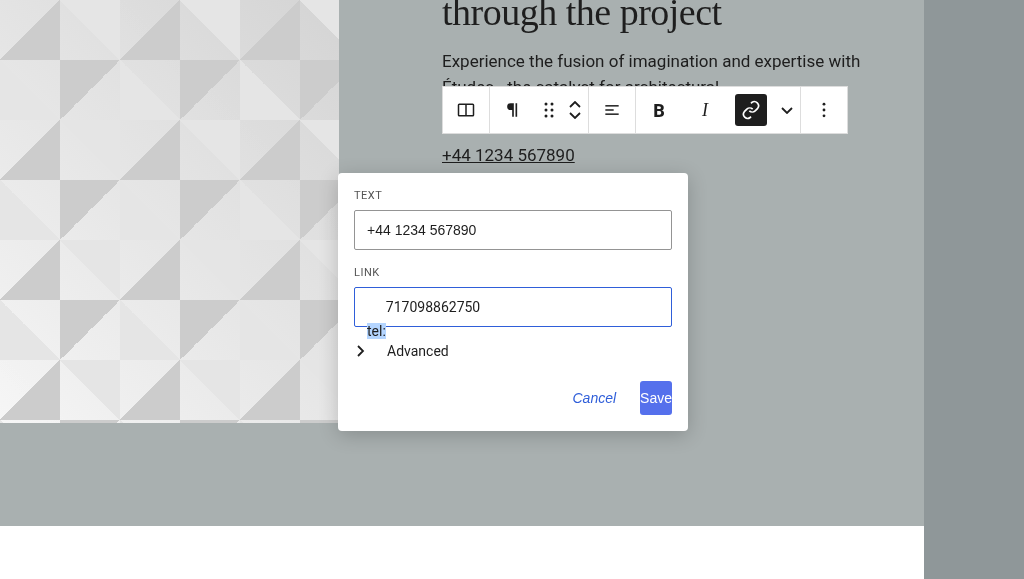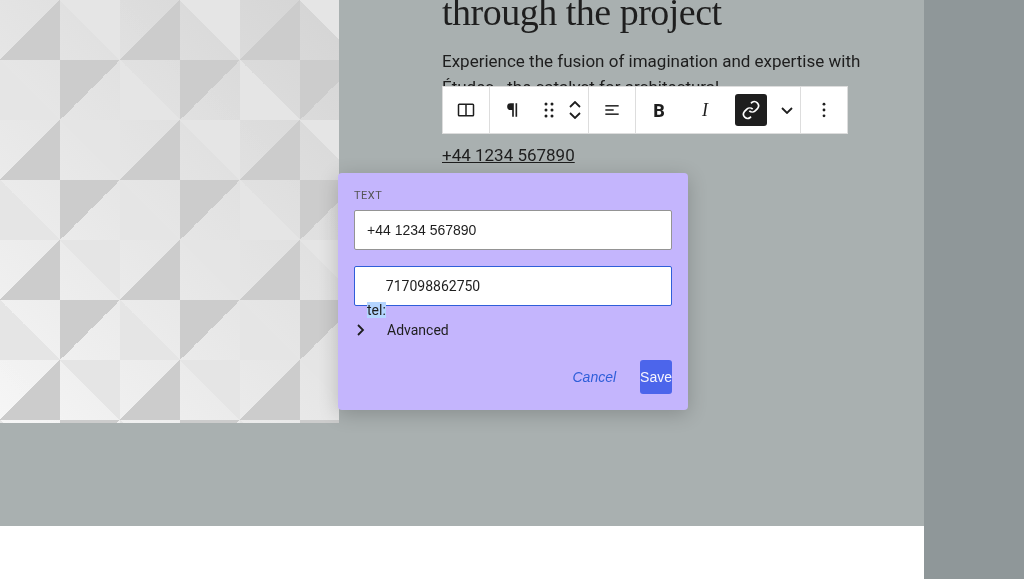--- a/index.html
+++ b/index.html
@@ -108,21 +108,21 @@
       top: 145px;
       font-size: 17px;
       color: #1e1e1e;
       text-decoration: underline;
     }
     .popover {
       position: absolute;
       left: 338px;
       top: 173px;
       width: 350px;
-      background: #c4b5fd;
+      background: #ffffff;
       border-radius: 4px;
       box-shadow: 0 4px 20px rgba(0,0,0,0.2);
       padding: 16px;
     }
     .label {
       font-size: 11px;
       letter-spacing: 0.5px;
       color: #555;
       text-transform: uppercase;
       margin-bottom: 8px;
@@ -274,20 +274,21 @@
         </svg>
     </div>
   </div>
 </div>
 
 <a class="phone-link">+44 1234 567890</a>
 
 <div class="popover">
   <div class="label">TEXT</div>
   <input class="input" type="text" value="+44 1234 567890" style="">
+  <div class="label">LINK</div>
   <div class="link-display">
     <span class="sel">tel:</span>
       <span>717098862750</span>
   </div>
   <div class="advanced-row">
     <svg width="9" height="12" viewBox="0 0 9 12" fill="none" stroke="currentColor" stroke-width="1.8">
         <polyline points="2,1 7,6 2,11"></polyline>
       </svg>
     <span>Advanced</span>
   </div>

